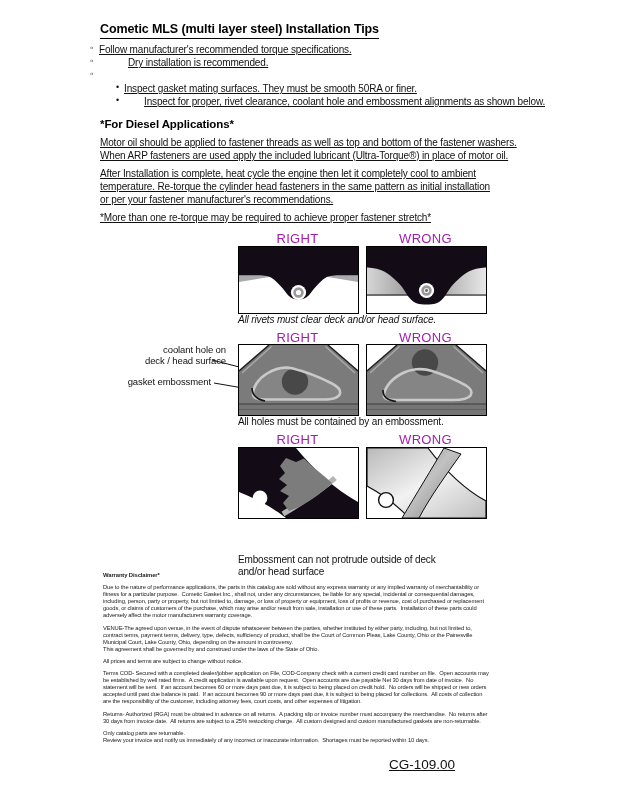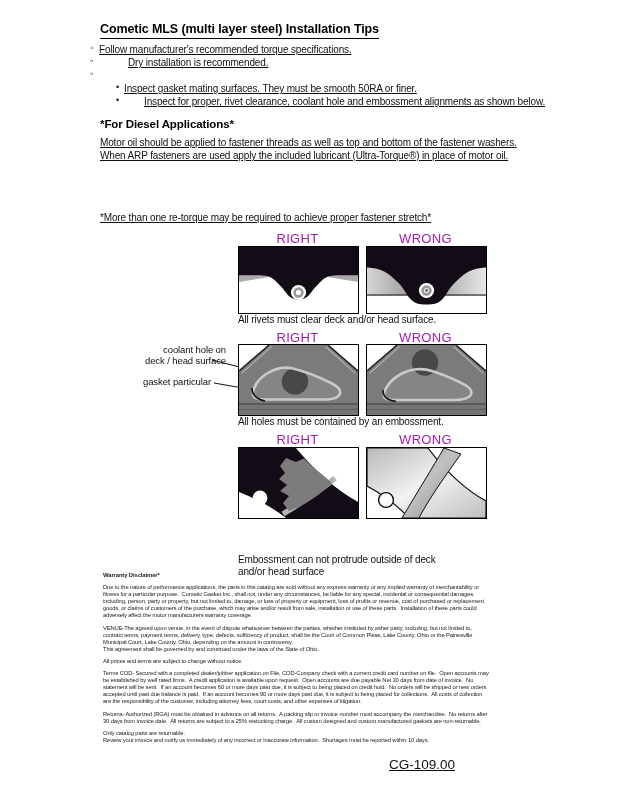--- a/index.html
+++ b/index.html
@@ -41,20 +41,23 @@
 
   <span class="abs sub-marker" style="left:116px;top:82px;">•</span>
   <div class="abs body-text" style="left:124px;top:82px;">Inspect gasket mating surfaces.  They must be smooth 50RA or finer.</div>
 
   <span class="abs sub-marker" style="left:116px;top:95px;">•</span>
   <div class="abs body-text" style="left:124px;top:95px;margin-left:20px;">Inspect for proper, rivet clearance, coolant hole and embossment alignments as shown below.</div>
 
   <div class="abs section-head" style="left:100px;top:118px;">*For Diesel Applications*</div>
   <div class="abs body-text" style="left:100px;top:136px;">Motor oil should be applied to fastener threads as well as top and bottom of the fastener washers.
 When ARP fasteners are used apply the included lubricant (Ultra-Torque®) in place of motor oil.</div>
+  <div class="abs body-text" style="left:100px;top:167px;">After Installation is complete, heat cycle the engine then let it completely cool to ambient
+temperature. Re-torque the cylinder head fasteners in the same pattern as initial installation
+or per your fastener manufacturer's recommendations.</div>
   <div class="abs body-text" style="left:100px;top:211px;">*More than one re-torque may be required to achieve proper fastener stretch*</div>
 
   <div class="abs fig-label" style="left:238px;top:231px;">RIGHT</div>
   <div class="abs fig-label" style="left:366px;top:231px;">WRONG</div>
 
   <div class="abs dbox" style="left:238px;top:246px;">
     <svg width="119" height="66" viewBox="0 0 119 66">
       <rect width="119" height="66" fill="#ffffff"></rect>
       <polygon points="0,29 36,29 0,35" fill="#aaaaaa"></polygon>
       <polygon points="119,29 83,29 119,35" fill="#aaaaaa"></polygon>
@@ -78,28 +81,28 @@
       <rect x="0" y="21" width="119" height="27" fill="url(#gw1)"></rect>
       <rect x="0" y="47.5" width="119" height="1.1" fill="#111111"></rect>
       <path d="M0,0 H119 V20.5 C104,21 98,26 89,34.5 C81,42 80,47.5 75.5,52 C71.5,56.5 67,57.5 59.5,57.5 C52,57.5 47.5,56.5 43.5,52 C39,47.5 38,42 30,34.5 C21,26 15,21 0,20.5 Z" fill="#130c17"></path>
       <circle cx="59.5" cy="43.5" r="7.6" fill="#ffffff"></circle>
       <circle cx="59.5" cy="43.5" r="5.2" fill="#999999"></circle>
       <circle cx="59.5" cy="43.5" r="2.6" fill="#eeeeee"></circle>
       <circle cx="59.5" cy="43.5" r="1.4" fill="#666666"></circle>
     </svg>
   </div>
 
-  <div class="abs caption" style="left:238px;top:314px;">All rivets must clear deck and/or head surface.</div>
+  <div class="abs caption" style="left:238px;top:314px;font-style:italic;">All rivets must clear deck and/or head surface.</div>
 
   <div class="abs fig-label" style="left:238px;top:330px;">RIGHT</div>
   <div class="abs fig-label" style="left:366px;top:330px;">WRONG</div>
 
   <div class="abs annot" style="left:116px;top:345px;width:110px;">coolant hole on
 deck / head surface</div>
-  <div class="abs annot" style="left:101px;top:377px;width:110px;">gasket particular</div>
+  <div class="abs annot" style="left:101px;top:377px;width:110px;">gasket embossment</div>
 
   <svg class="abs" style="left:208px;top:352px;" width="92" height="46">
     <line x1="4" y1="8" x2="86" y2="29" stroke="#111111" stroke-width="1"></line>
     <line x1="6" y1="31" x2="52" y2="39" stroke="#111111" stroke-width="1"></line>
   </svg>
 
   <div class="abs dbox" style="left:238px;top:344px;">
     <svg width="119" height="70" viewBox="0 0 119 70">
       <rect width="119" height="70" fill="#7b7b7b"></rect>
       <rect y="59" width="119" height="11" fill="#757575"></rect>

